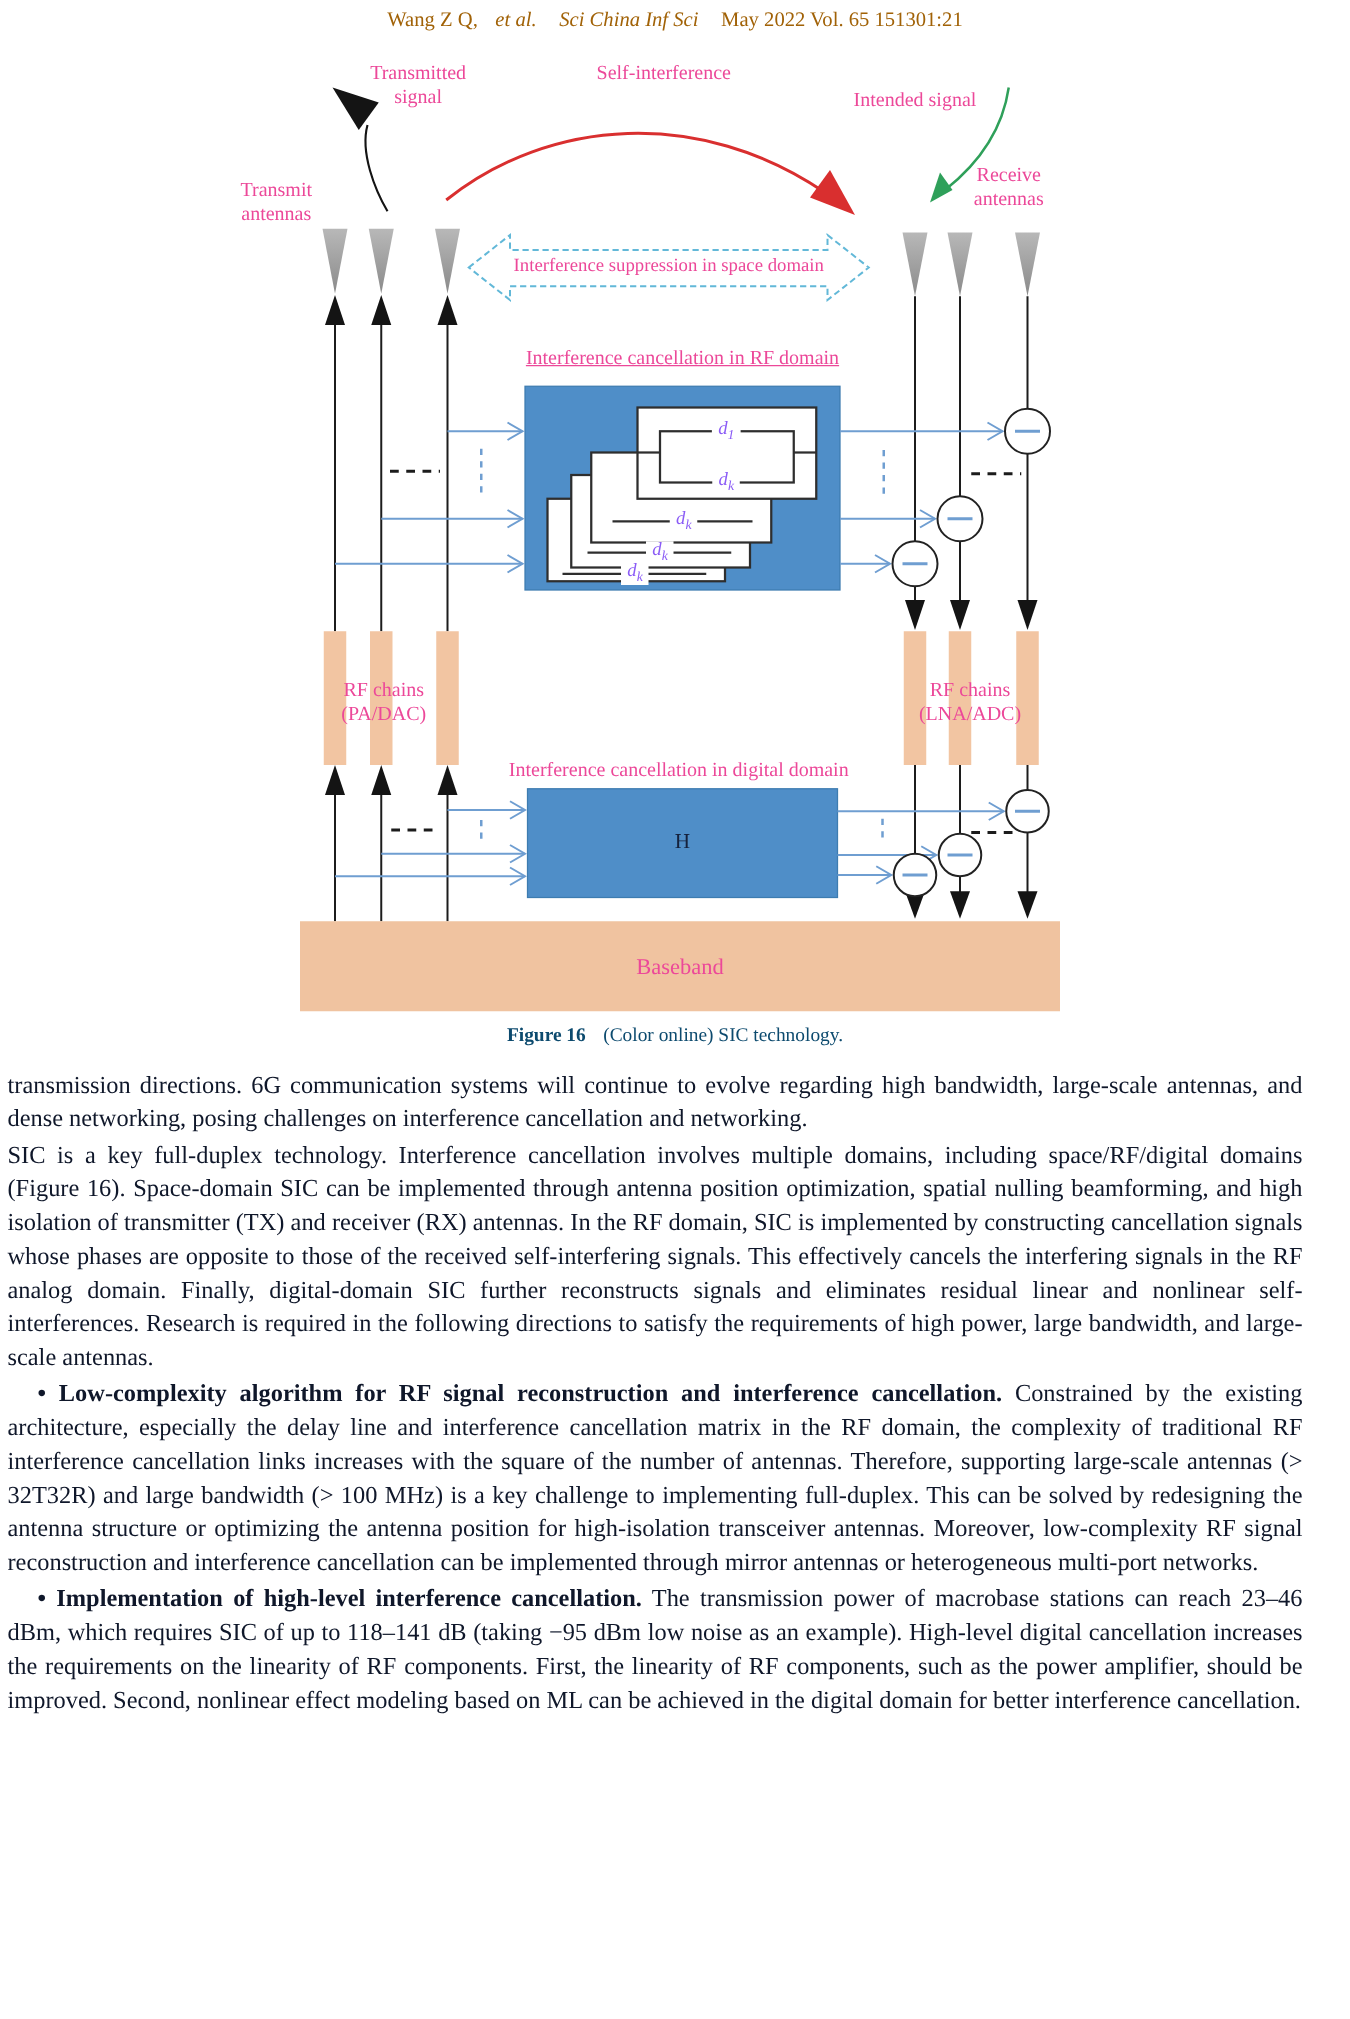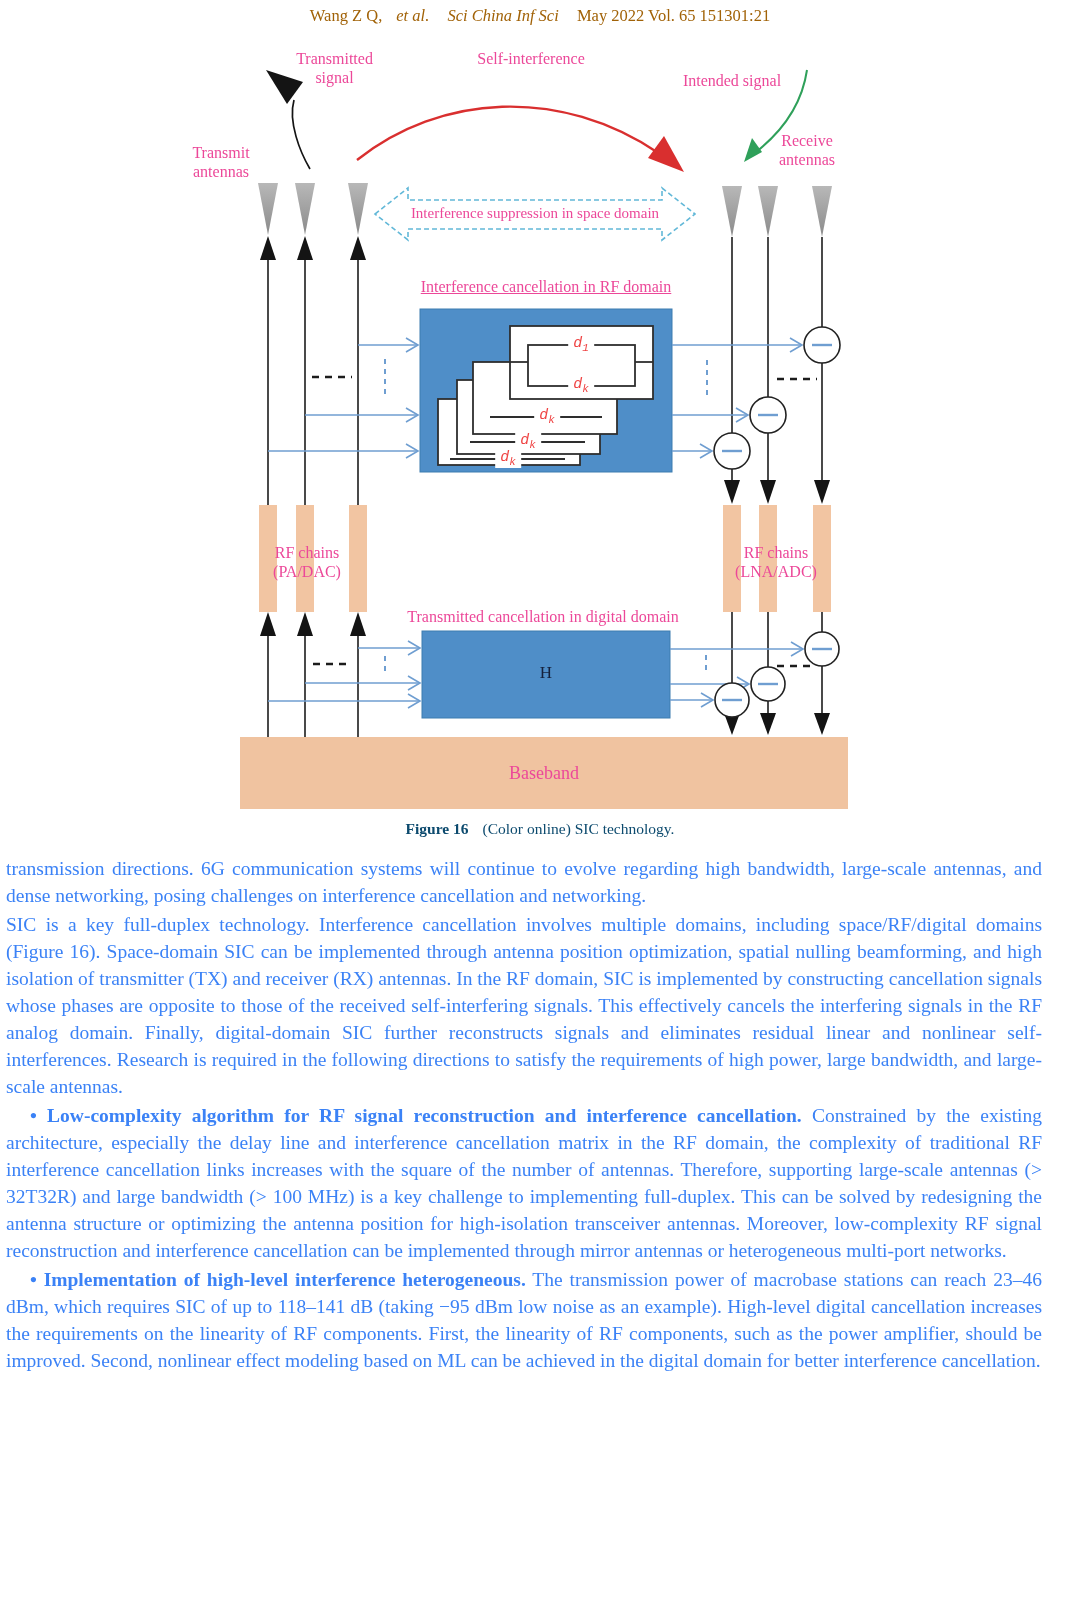--- a/index.html
+++ b/index.html
@@ -7,28 +7,28 @@
         font-family:"Liberation Serif",serif;color:#222;}
   .header{padding-top:6px;text-align:center;font-size:16.5px;color:#a16207;}
   .header .ital{font-style:italic;}
   .header span{margin:0 7px;}
   .figure{position:relative;width:1080px;height:815px;margin-top:6px;}
   .figure svg{position:absolute;left:0;top:0;}
   .flabel{position:absolute;font-family:"Liberation Serif",serif;font-size:16px;
           color:#ec4899;text-align:center;line-height:1.18;}
   .nowrap{white-space:nowrap;}
   .dlbl{position:absolute;transform:translate(-50%,-50%);background:#fff;padding:0 5px;
-        font-family:Liberation Mono, monospace;font-style:italic;font-size:15px;color:#ef4444;line-height:1;}
+        font-family:Liberation Serif, serif;font-style:italic;font-size:15px;color:#8b5cf6;line-height:1;}
   .dlbl sub{font-size:11px;}
   .hlbl{color:#15213c;font-size:17px;}
   .caption{position:absolute;left:0;top:788px;width:100%;text-align:center;
            font-size:15.5px;color:#0c4a6e;}
   .caption .tag{font-weight:bold;margin-right:14px;}
   .bodytext{padding:0 38px 0 6px;margin-top:8px;font-size:19.5px;line-height:27px;
-            text-align:justify;color:#3b82f6;}
+            text-align:justify;color:#0f172a;}
   .para{margin:0 0 2px 0;}
   .secHead{margin:28px 0 16px 0;font-size:19.5px;}
   .secHead .num{margin-right:26px;}
   .secHead .secTitle{font-style:italic;}
   .bullet{text-indent:24px;}
   .bhead{font-weight:bold;}
 </style>
 </head>
 <body>
 
@@ -214,21 +214,21 @@
 
     <div class="flabel" style="left:277px;top:18px;width:115px;">Transmitted signal</div>
     <div class="flabel" style="left:472px;top:18px;width:118px;">Self-interference</div>
     <div class="flabel" style="left:682px;top:40px;width:100px;">Intended signal</div>
     <div class="flabel" style="left:752px;top:100px;width:110px;">Receive antennas</div>
     <div class="flabel" style="left:168px;top:112px;width:106px;">Transmit antennas</div>
     <div class="flabel nowrap" style="left:390px;top:173px;width:290px;font-size:15px;">Interference suppression in space domain</div>
     <div class="flabel nowrap" style="left:398px;top:246px;width:296px;text-decoration:underline;">Interference cancellation in RF domain</div>
     <div class="flabel" style="left:248px;top:512px;width:118px;">RF chains (PA/DAC)</div>
     <div class="flabel" style="left:712px;top:512px;width:128px;">RF chains (LNA/ADC)</div>
-    <div class="flabel nowrap" style="left:392px;top:576px;width:302px;">Transmitted cancellation in digital domain</div>
+    <div class="flabel nowrap" style="left:392px;top:576px;width:302px;">Interference cancellation in digital domain</div>
     <div class="flabel hlbl" style="left:521px;top:631px;width:50px;">H</div>
     <div class="flabel" style="left:240px;top:731px;width:608px;font-size:18px;">Baseband</div>
 
     <div class="dlbl" style="left:581px;top:313px;"><span>d</span><sub>1</sub></div>
     <div class="dlbl" style="left:581px;top:354px;"><span>d</span><sub>k</sub></div>
     <div class="dlbl" style="left:547px;top:385px;"><span>d</span><sub>k</sub></div>
     <div class="dlbl" style="left:528px;top:410px;"><span>d</span><sub>k</sub></div>
     <div class="dlbl" style="left:508px;top:427px;"><span>d</span><sub>k</sub></div>
 
     <div class="caption">
@@ -237,18 +237,18 @@
   </div>
 
   <div class="bodytext">
     <p class="para">transmission directions.  6G communication systems will continue to evolve regarding high bandwidth, large-scale antennas, and dense networking, posing challenges on interference cancellation and networking.</p>
     <p class="para">SIC is a key full-duplex technology.  Interference cancellation involves multiple domains, including space/RF/digital domains (Figure 16).  Space-domain SIC can be implemented through antenna position optimization, spatial nulling beamforming, and high isolation of transmitter (TX) and receiver (RX) antennas. In the RF domain, SIC is implemented by constructing cancellation signals whose phases are opposite to those of the received self-interfering signals.  This effectively cancels the interfering signals in the RF analog domain.  Finally, digital-domain SIC further reconstructs signals and eliminates residual linear and nonlinear self-interferences. Research is required in the following directions to satisfy the requirements of high power, large bandwidth, and large-scale antennas.</p>
     <p class="para bullet">
       <span class="bhead">• Low-complexity algorithm for RF signal reconstruction and interference cancellation.</span>
       <span>Constrained by the existing architecture, especially the delay line and interference cancellation matrix in the RF domain, the complexity of traditional RF interference cancellation links increases with the square of the number of antennas.  Therefore, supporting large-scale antennas (&gt; 32T32R) and large bandwidth (&gt; 100 MHz) is a key challenge to implementing full-duplex.  This can be solved by redesigning the antenna structure or optimizing the antenna position for high-isolation transceiver antennas.  Moreover, low-complexity RF signal reconstruction and interference cancellation can be implemented through mirror antennas or heterogeneous multi-port networks.</span>
     </p>
     <p class="para bullet">
-      <span class="bhead">• Implementation of high-level interference heterogeneous.</span>
+      <span class="bhead">• Implementation of high-level interference cancellation.</span>
       <span>The transmission power of macrobase stations can reach 23–46 dBm, which requires SIC of up to 118–141 dB (taking −95 dBm low noise as an example).  High-level digital cancellation increases the requirements on the linearity of RF components. First, the linearity of RF components, such as the power amplifier, should be improved.  Second, nonlinear effect modeling based on ML can be achieved in the digital domain for better interference cancellation.</span>
     </p>
   </div>
 
 </div>
 
 </body></html>

